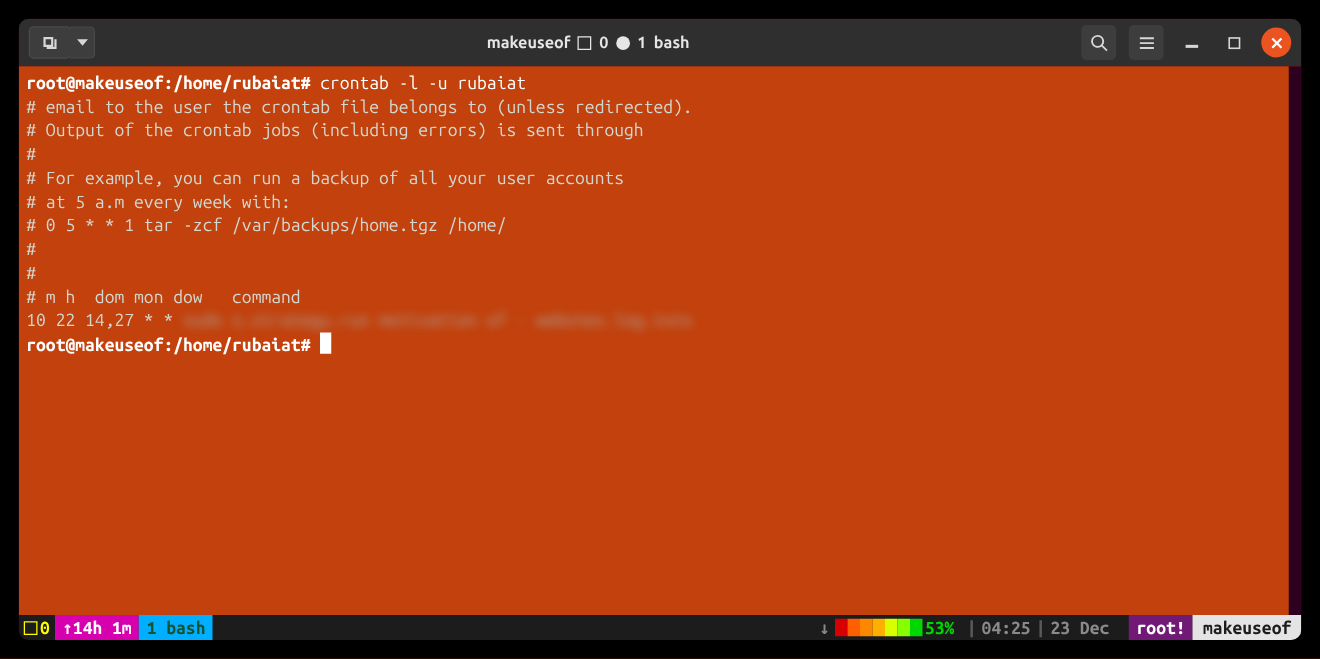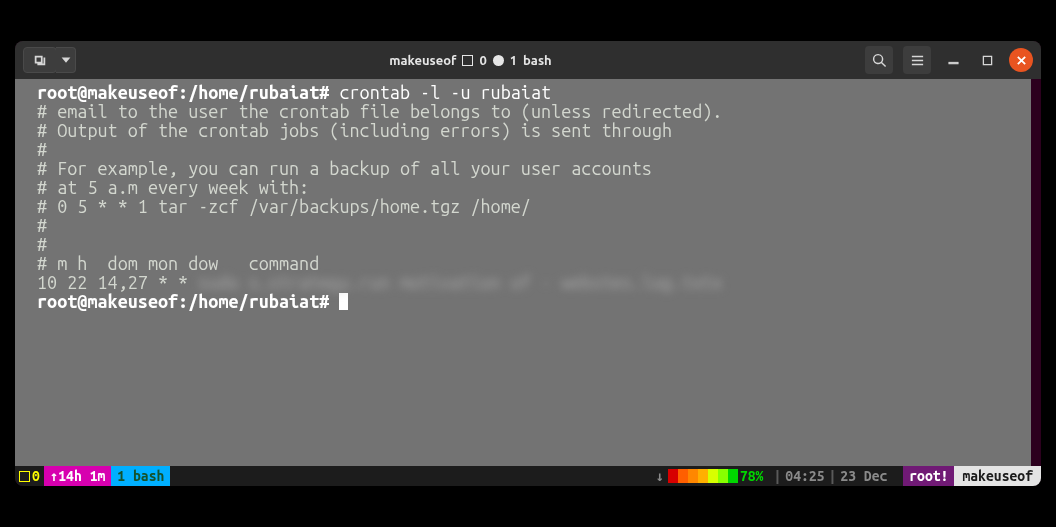--- a/index.html
+++ b/index.html
@@ -8,21 +8,21 @@
       font-family: 'Ubuntu Mono', 'DejaVu Sans Mono', monospace;
       display: flex;
       align-items: center;
       justify-content: center;
       width: 1056px;
       height: 527px;
       overflow: hidden;
     }
     .window {
       width: 1026px;
-      height: 445px;
+      height: 497px;
       background: #2c001e;
       border-radius: 8px;
       overflow: hidden;
       display: flex;
       flex-direction: column;
       box-shadow: 0 8px 30px rgba(0,0,0,0.6);
       margin: 15px;
     }
     .titlebar {
       height: 38px;
@@ -78,23 +78,23 @@
       cursor:pointer;
     }
     .win-ctrl svg { width: 11px; height: 11px; }
     .win-min, .win-max { background: transparent; }
     .win-min svg, .win-max svg { fill: #d7d7d7; stroke:#d7d7d7; }
     .win-close { background: #e95420; }
     .win-close svg { stroke: #fff; stroke-width:2; }
     
     .terminal-body {
       flex: 1;
-      background: #737373;
-      padding: 4px 22px;
-      font-size: 18px;
+      background: #c2410c;
+      padding: 4px 6px;
+      font-size: 14px;
       line-height: 19px;
       color: #d3d7cf;
       position: relative;
       overflow: hidden;
       font-family: 'Ubuntu Mono', 'DejaVu Sans Mono', monospace;
       border-right: 10px solid #2c001e;
     }
     .scrollbar-thumb {
       position:absolute; right:-9px; top:2px; width:8px; height:90px; background:#6a5a64; border-radius:4px;
     }
@@ -227,21 +227,21 @@
       <span class="sb-arrow-down">↓</span>
       <span class="sb-heat">
         <span style="background:#d70000"></span>
           <span style="background:#ff5f00"></span>
           <span style="background:#ff8700"></span>
           <span style="background:#ffaf00"></span>
           <span style="background:#d7ff00"></span>
           <span style="background:#87ff00"></span>
           <span style="background:#00d700"></span>
       </span>
-      <span style="color:#00d700">78%</span>
+      <span style="color:#00d700">53%</span>
     </div>
     <span class="sb-sep">|</span>
     <span class="sb-gray">04:25</span>
     <span class="sb-sep">|</span>
     <span class="sb-gray">23 Dec</span>
     <span class="sb-sep">&nbsp;</span>
     <div class="sb-seg sb-red">
         <span>root!</span>
       </div>
     <div class="sb-seg sb-host">

